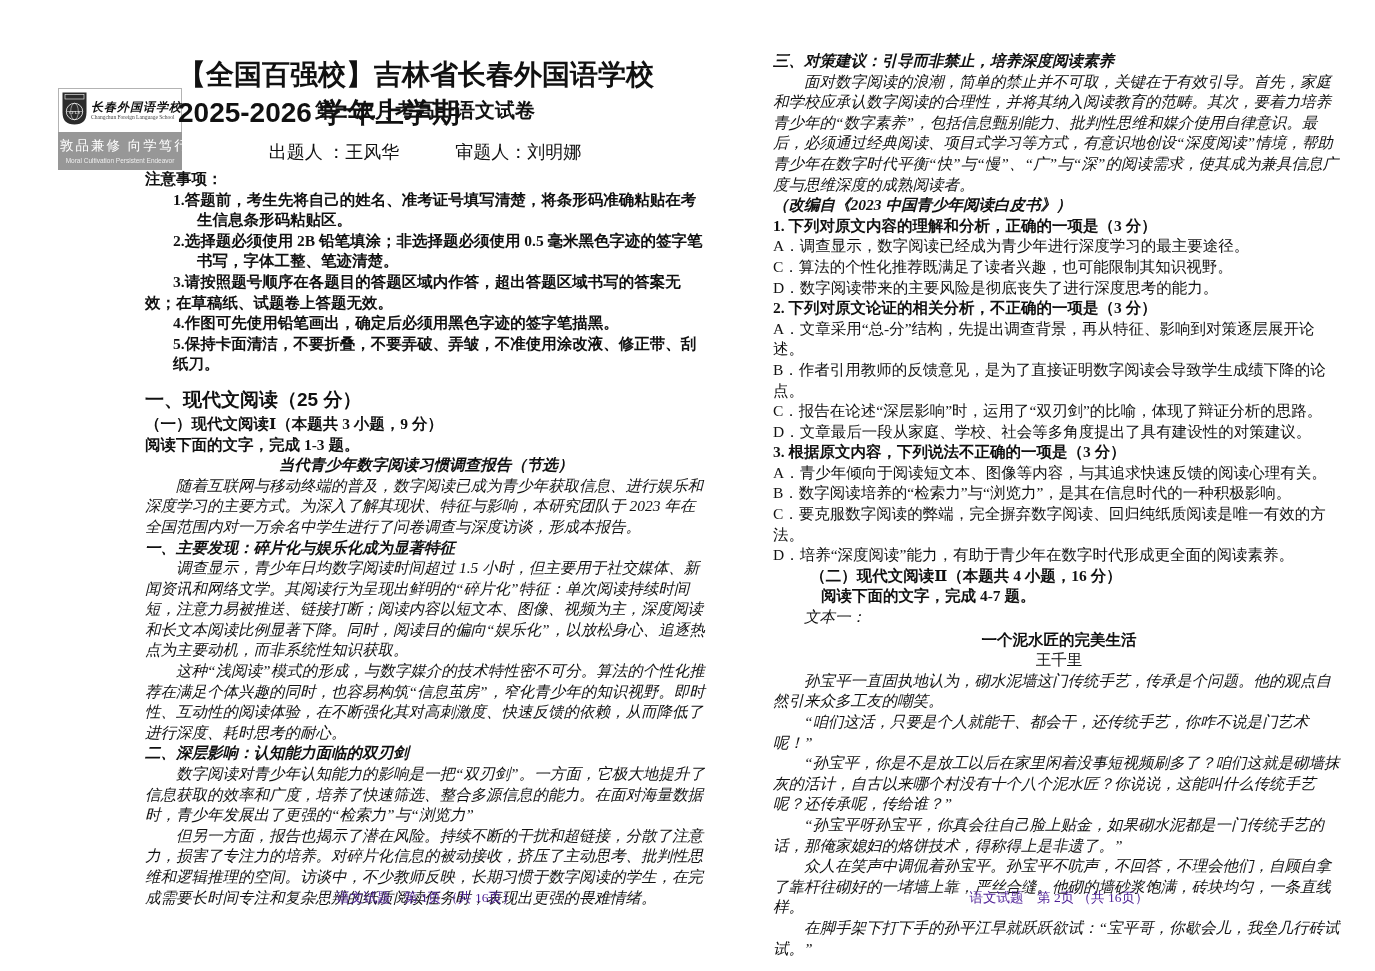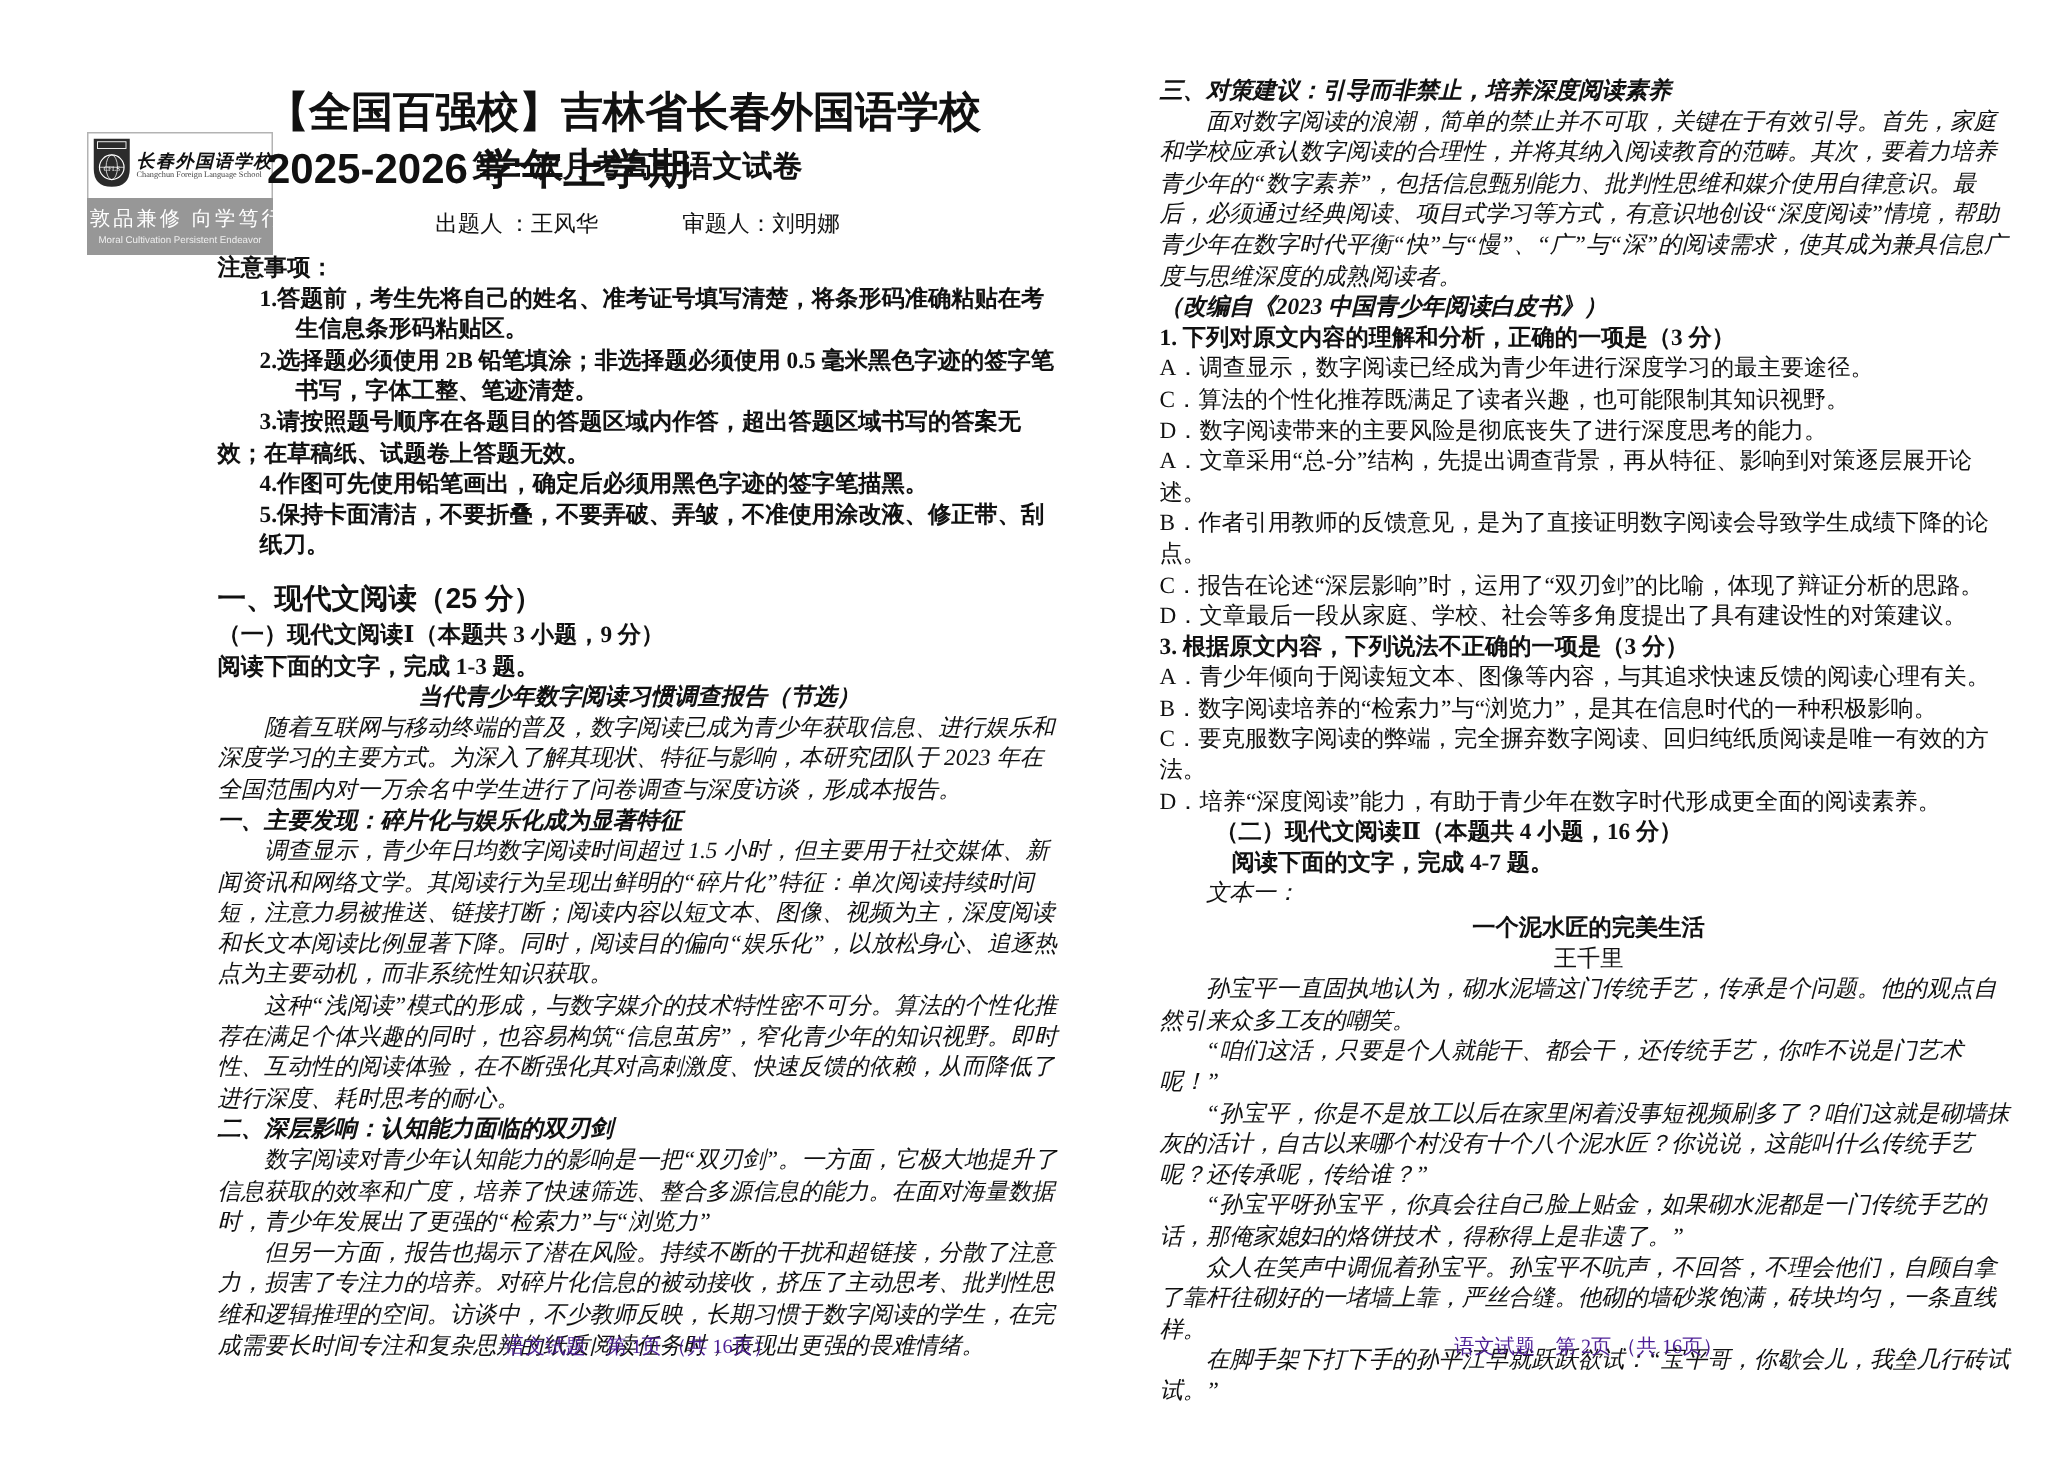--- a/index.html
+++ b/index.html
@@ -14,21 +14,21 @@
   .logo-cn{font-style:italic;font-weight:bold;font-size:12px;line-height:13px;letter-spacing:1px;white-space:nowrap;}
   .logo-en{font-size:6px;color:#444;white-space:nowrap;transform:scale(.92);transform-origin:left center;}
   .logo-band{background:#979797;color:#fff;text-align:center;padding:5px 2px 6px;}
   .band-cn{font-family:"Liberation Sans","DejaVu Sans",sans-serif;font-size:13.5px;letter-spacing:2px;white-space:nowrap;}
   .band-en{font-family:"Liberation Sans","DejaVu Sans",sans-serif;font-size:6.5px;color:#efefef;margin-top:2px;white-space:nowrap;}
   
   .title1{position:absolute;left:178px;top:56px;width:528px;text-align:left;font-weight:bold;font-size:28px;
           font-family:"Liberation Sans","DejaVu Sans",sans-serif;}
   .title2{position:absolute;left:145px;top:97px;width:560px;text-align:center;font-weight:bold;font-size:20px;
           font-family:"Liberation Sans","DejaVu Sans",sans-serif;}
-  .byline{position:absolute;left:145px;top:140px;width:560px;display:flex;justify-content:center;gap:56px;font-size:15px;}
+  .byline{position:absolute;left:145px;top:140px;width:560px;display:flex;justify-content:center;gap:56px;font-size:18px;}
   
   .content{position:absolute;font-size:15.5px;line-height:20.6px;}
   .content-left{left:145px;top:169px;width:562px;}
   .content-right{left:773px;top:51px;width:572px;}
   
   .notes-label{font-weight:bold;}
   .note{font-weight:bold;}
   .note-a{padding-left:52px;text-indent:-24px;}
   .note-b{text-indent:28px;}
   .note-c{padding-left:28px;}
@@ -120,20 +120,21 @@
   <div>
     <div class="content content-right">
       <div>
           <div class="line sub">三、对策建议：引导而非禁止，培养深度阅读素养</div>
           <div class="line p">面对数字阅读的浪潮，简单的禁止并不可取，关键在于有效引导。首先，家庭和学校应承认数字阅读的合理性，并将其纳入阅读教育的范畴。其次，要着力培养青少年的“数字素养”，包括信息甄别能力、批判性思维和媒介使用自律意识。最后，必须通过经典阅读、项目式学习等方式，有意识地创设“深度阅读”情境，帮助青少年在数字时代平衡“快”与“慢”、“广”与“深”的阅读需求，使其成为兼具信息广度与思维深度的成熟阅读者。</div>
           <div class="line right">（改编自《2023 中国青少年阅读白皮书》）</div>
           <div class="line q">1. 下列对原文内容的理解和分析，正确的一项是（3 分）</div>
           <div class="line opt">A．调查显示，数字阅读已经成为青少年进行深度学习的最主要途径。</div>
           <div class="line opt">C．算法的个性化推荐既满足了读者兴趣，也可能限制其知识视野。</div>
           <div class="line opt">D．数字阅读带来的主要风险是彻底丧失了进行深度思考的能力。</div>
+          <div class="line q">2. 下列对原文论证的相关分析，不正确的一项是（3 分）</div>
           <div class="line opt">A．文章采用“总-分”结构，先提出调查背景，再从特征、影响到对策逐层展开论述。</div>
           <div class="line opt">B．作者引用教师的反馈意见，是为了直接证明数字阅读会导致学生成绩下降的论点。</div>
           <div class="line opt">C．报告在论述“深层影响”时，运用了“双刃剑”的比喻，体现了辩证分析的思路。</div>
           <div class="line opt">D．文章最后一段从家庭、学校、社会等多角度提出了具有建设性的对策建议。</div>
           <div class="line q">3. 根据原文内容，下列说法不正确的一项是（3 分）</div>
           <div class="line opt">A．青少年倾向于阅读短文本、图像等内容，与其追求快速反馈的阅读心理有关。</div>
           <div class="line opt">B．数字阅读培养的“检索力”与“浏览力”，是其在信息时代的一种积极影响。</div>
           <div class="line opt">C．要克服数字阅读的弊端，完全摒弃数字阅读、回归纯纸质阅读是唯一有效的方法。</div>
           <div class="line opt">D．培养“深度阅读”能力，有助于青少年在数字时代形成更全面的阅读素养。</div>
           <div class="line h2i">（二）现代文阅读Ⅱ（本题共 4 小题，16 分）</div>

